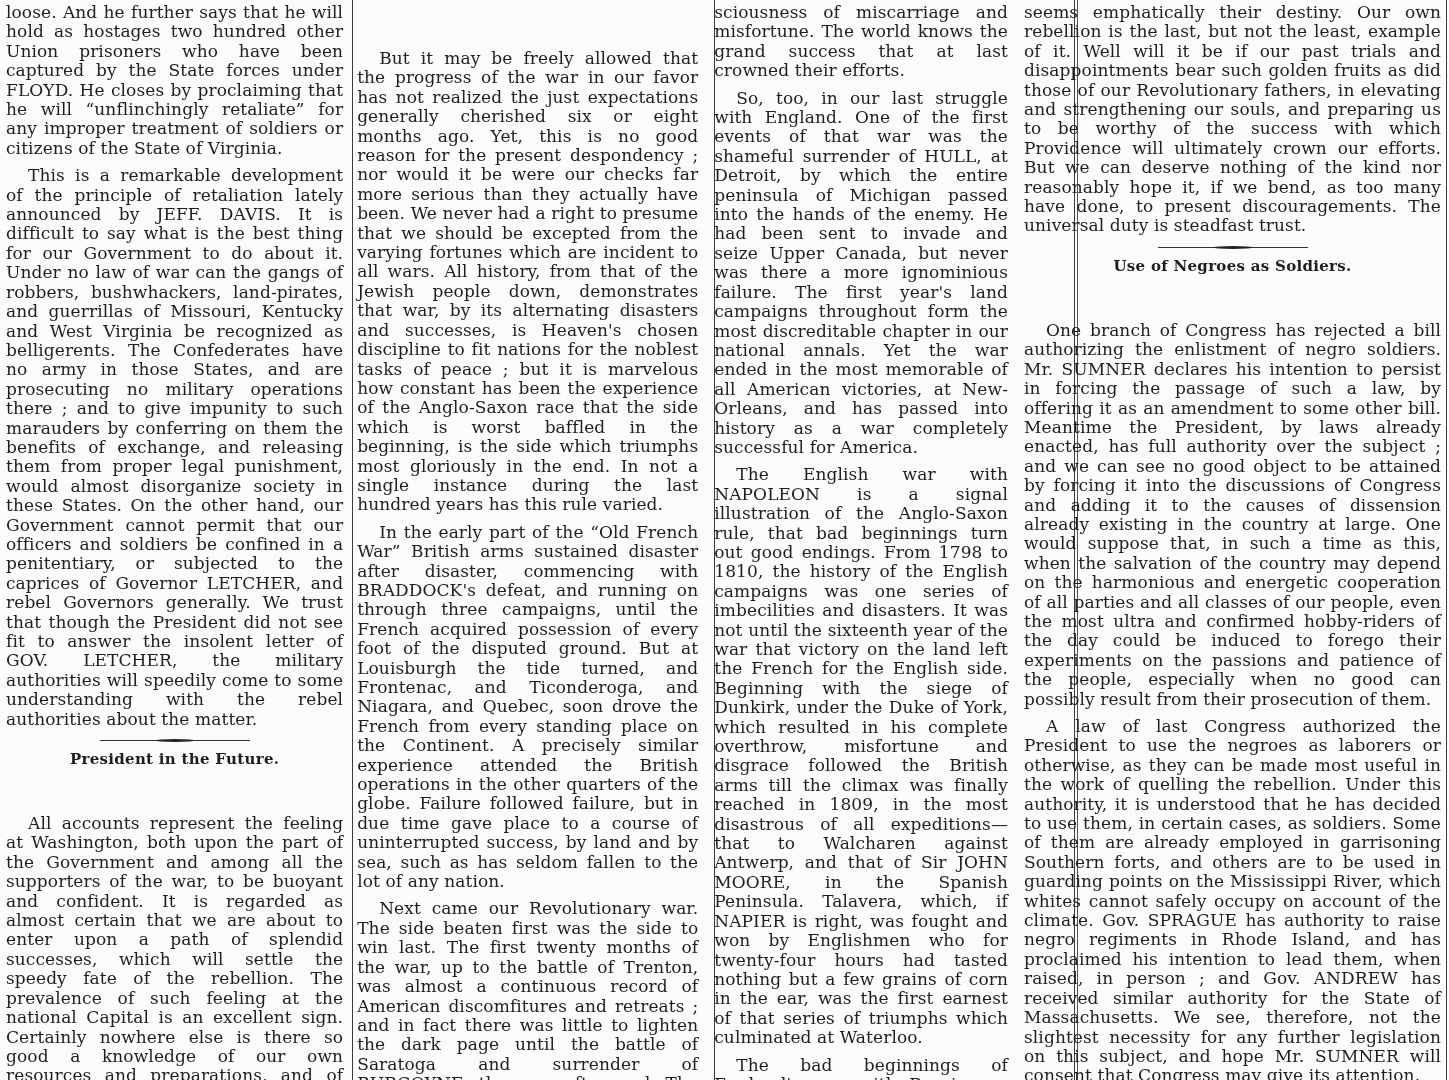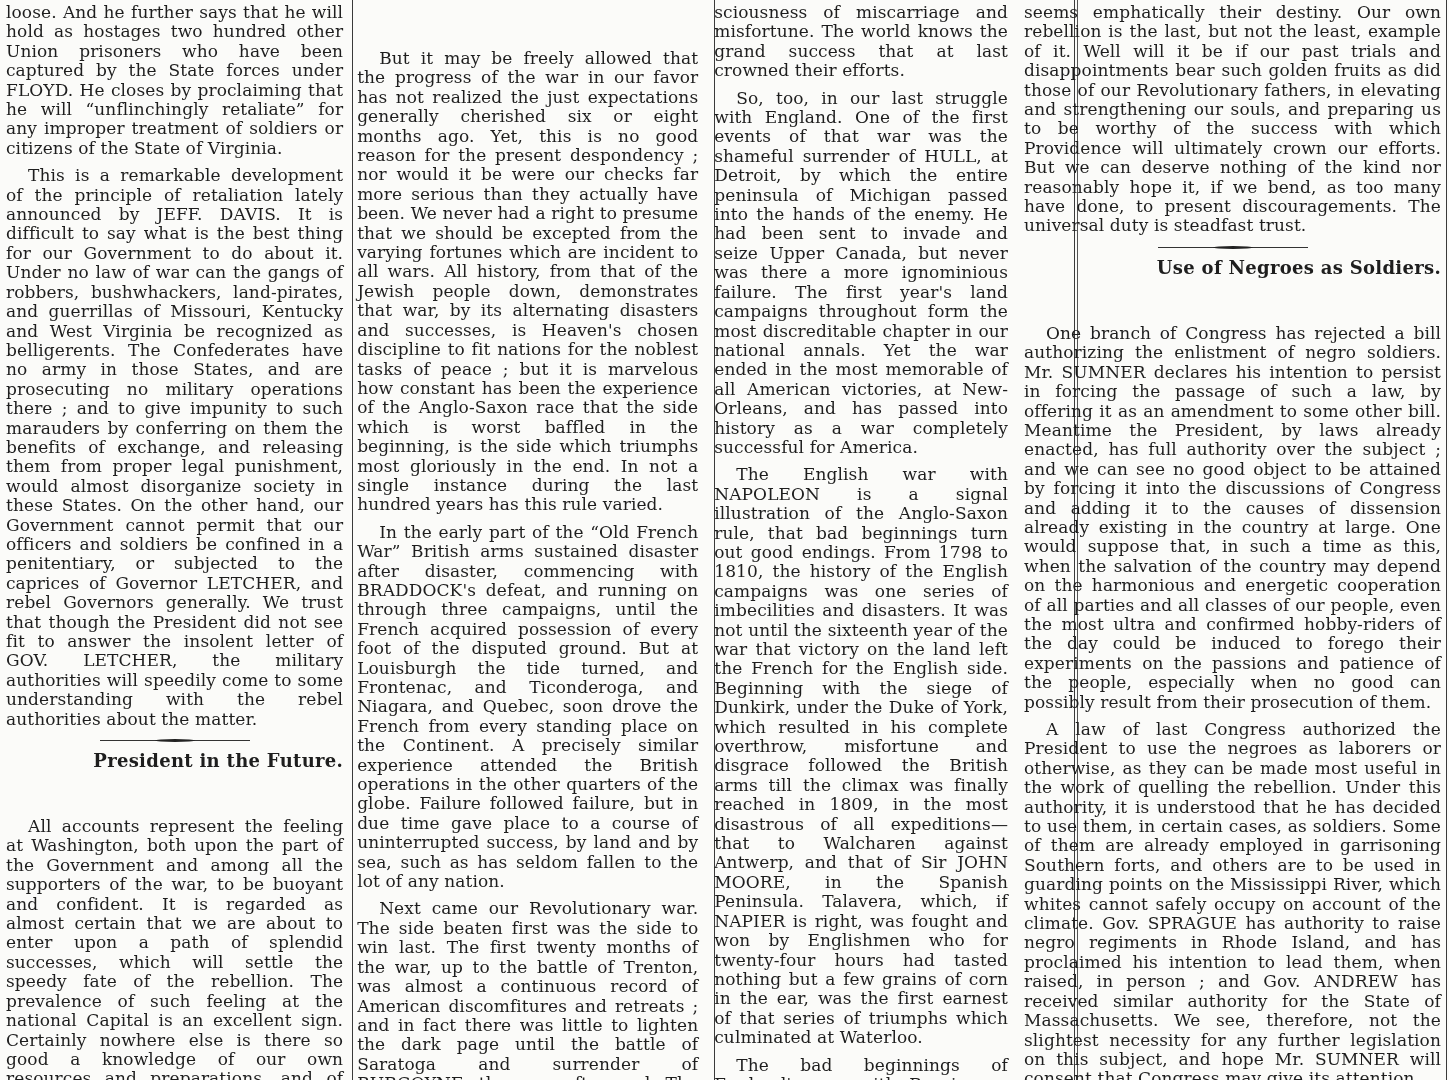--- a/index.html
+++ b/index.html
@@ -80,23 +80,23 @@
       content: "";
       position: absolute;
       left: 55px; width: 40px; top: 0;
       height: 3px;
       background: #222;
       border-radius: 50%;
     }
 
     h2.headline {
       margin: 0 0 6px 0;
-      font-size: 18px;
+      font-size: 15px;
       font-weight: bold;
-      text-align: right;
+      text-align: center;
       letter-spacing: 0.3px;
     }
   </style>
 </head>
 <body>
 
 <div class="page">
 
   <div class="col col-1">
     <p class="para">loose. And he further says that he will hold as hostages two hundred other Union prisoners who have been captured by the State forces under FLOYD. He closes by proclaiming that he will “unflinchingly retaliate” for any improper treatment of soldiers or citizens of the State of Virginia.</p>

